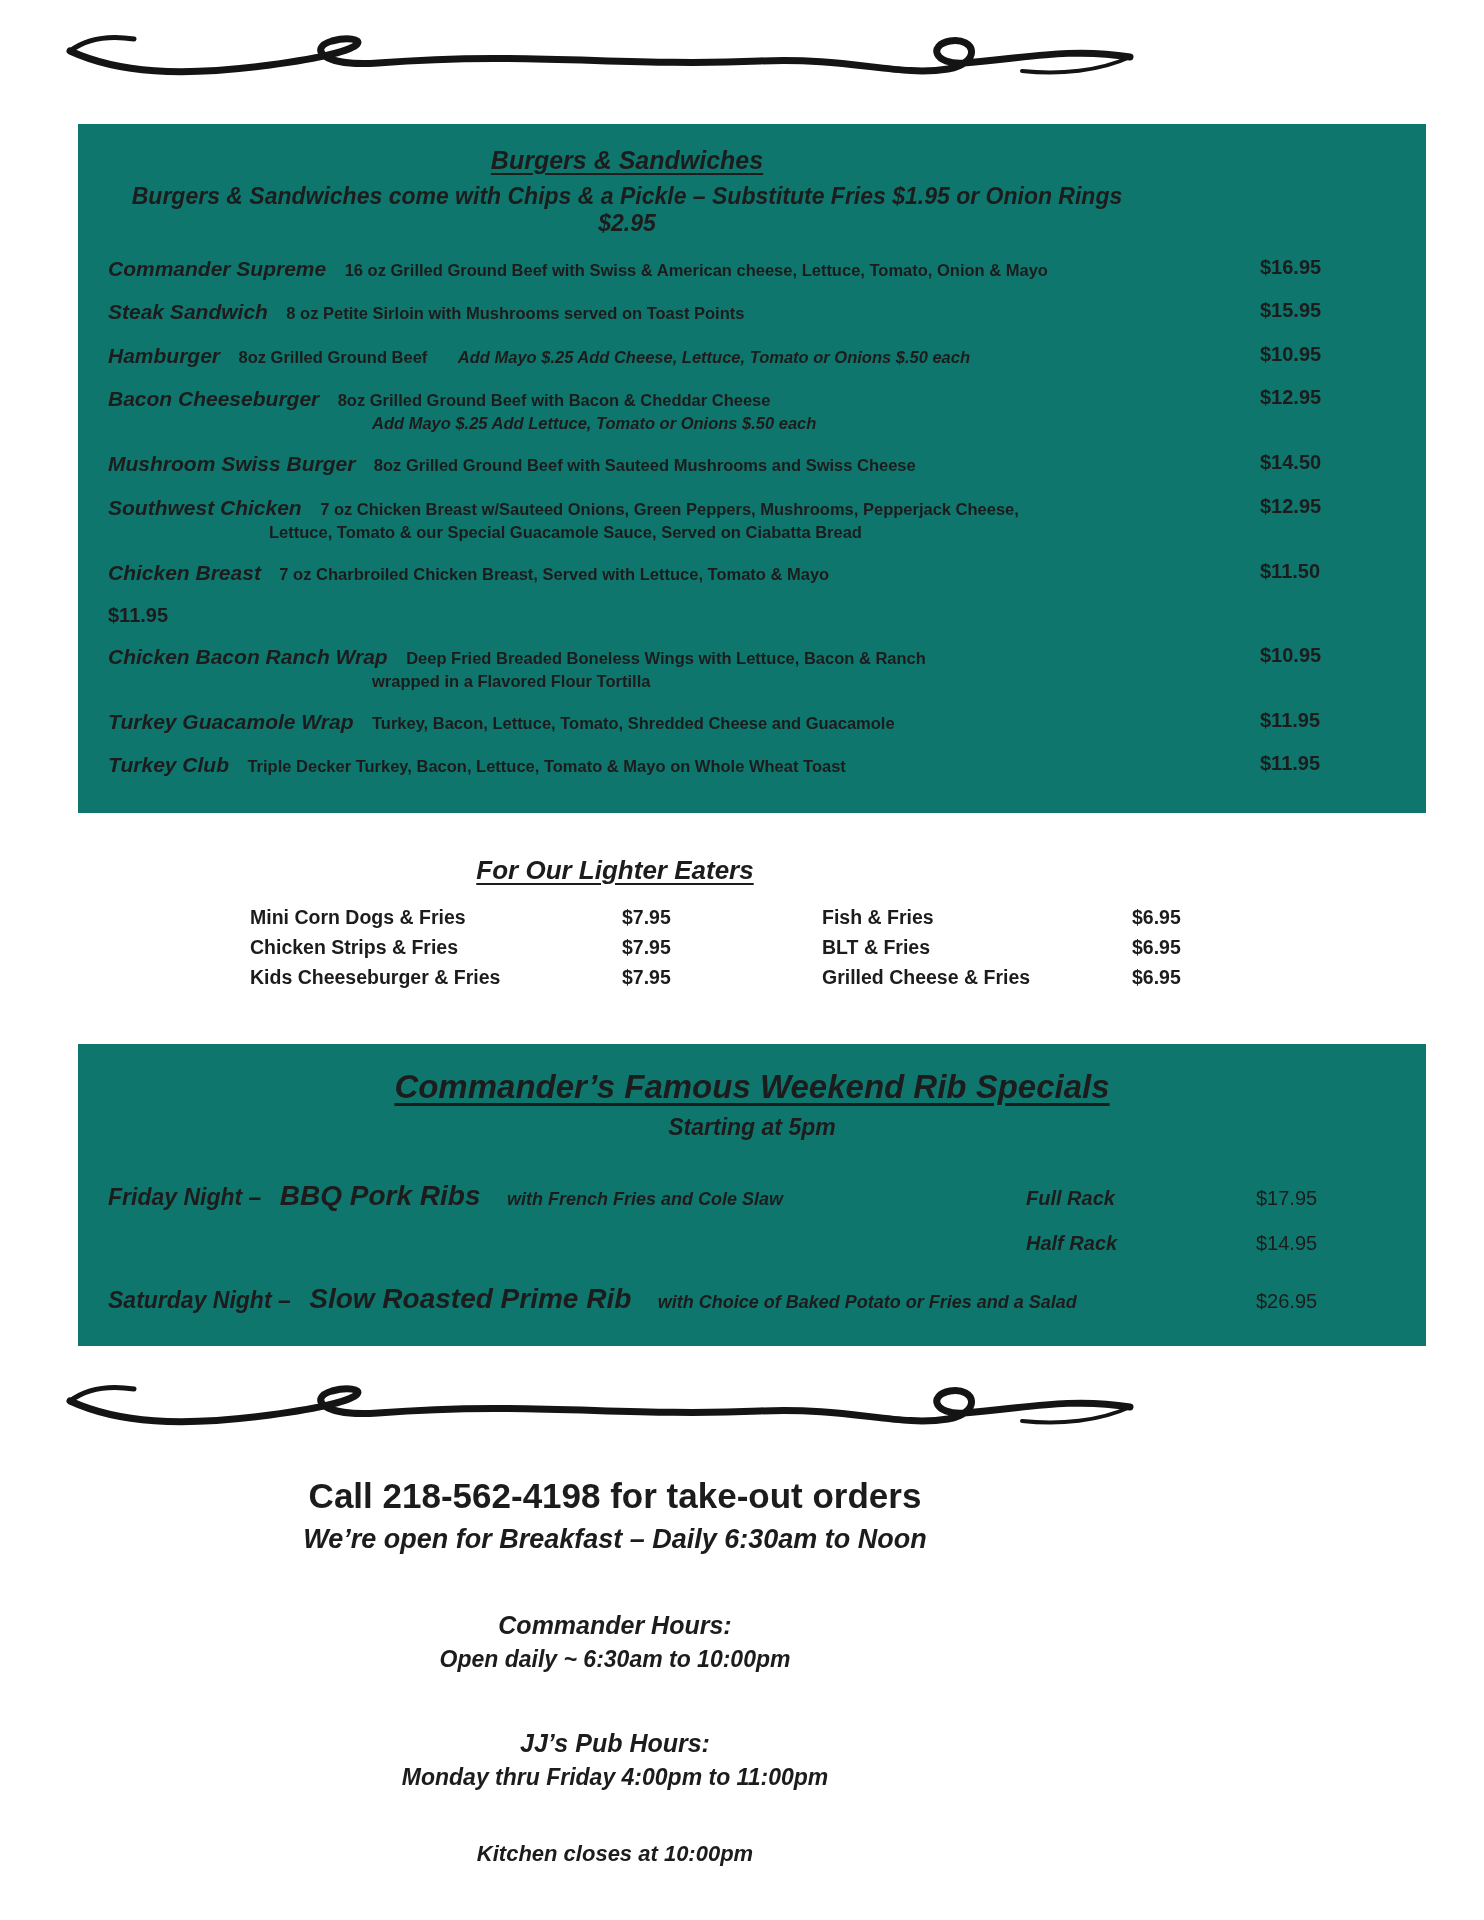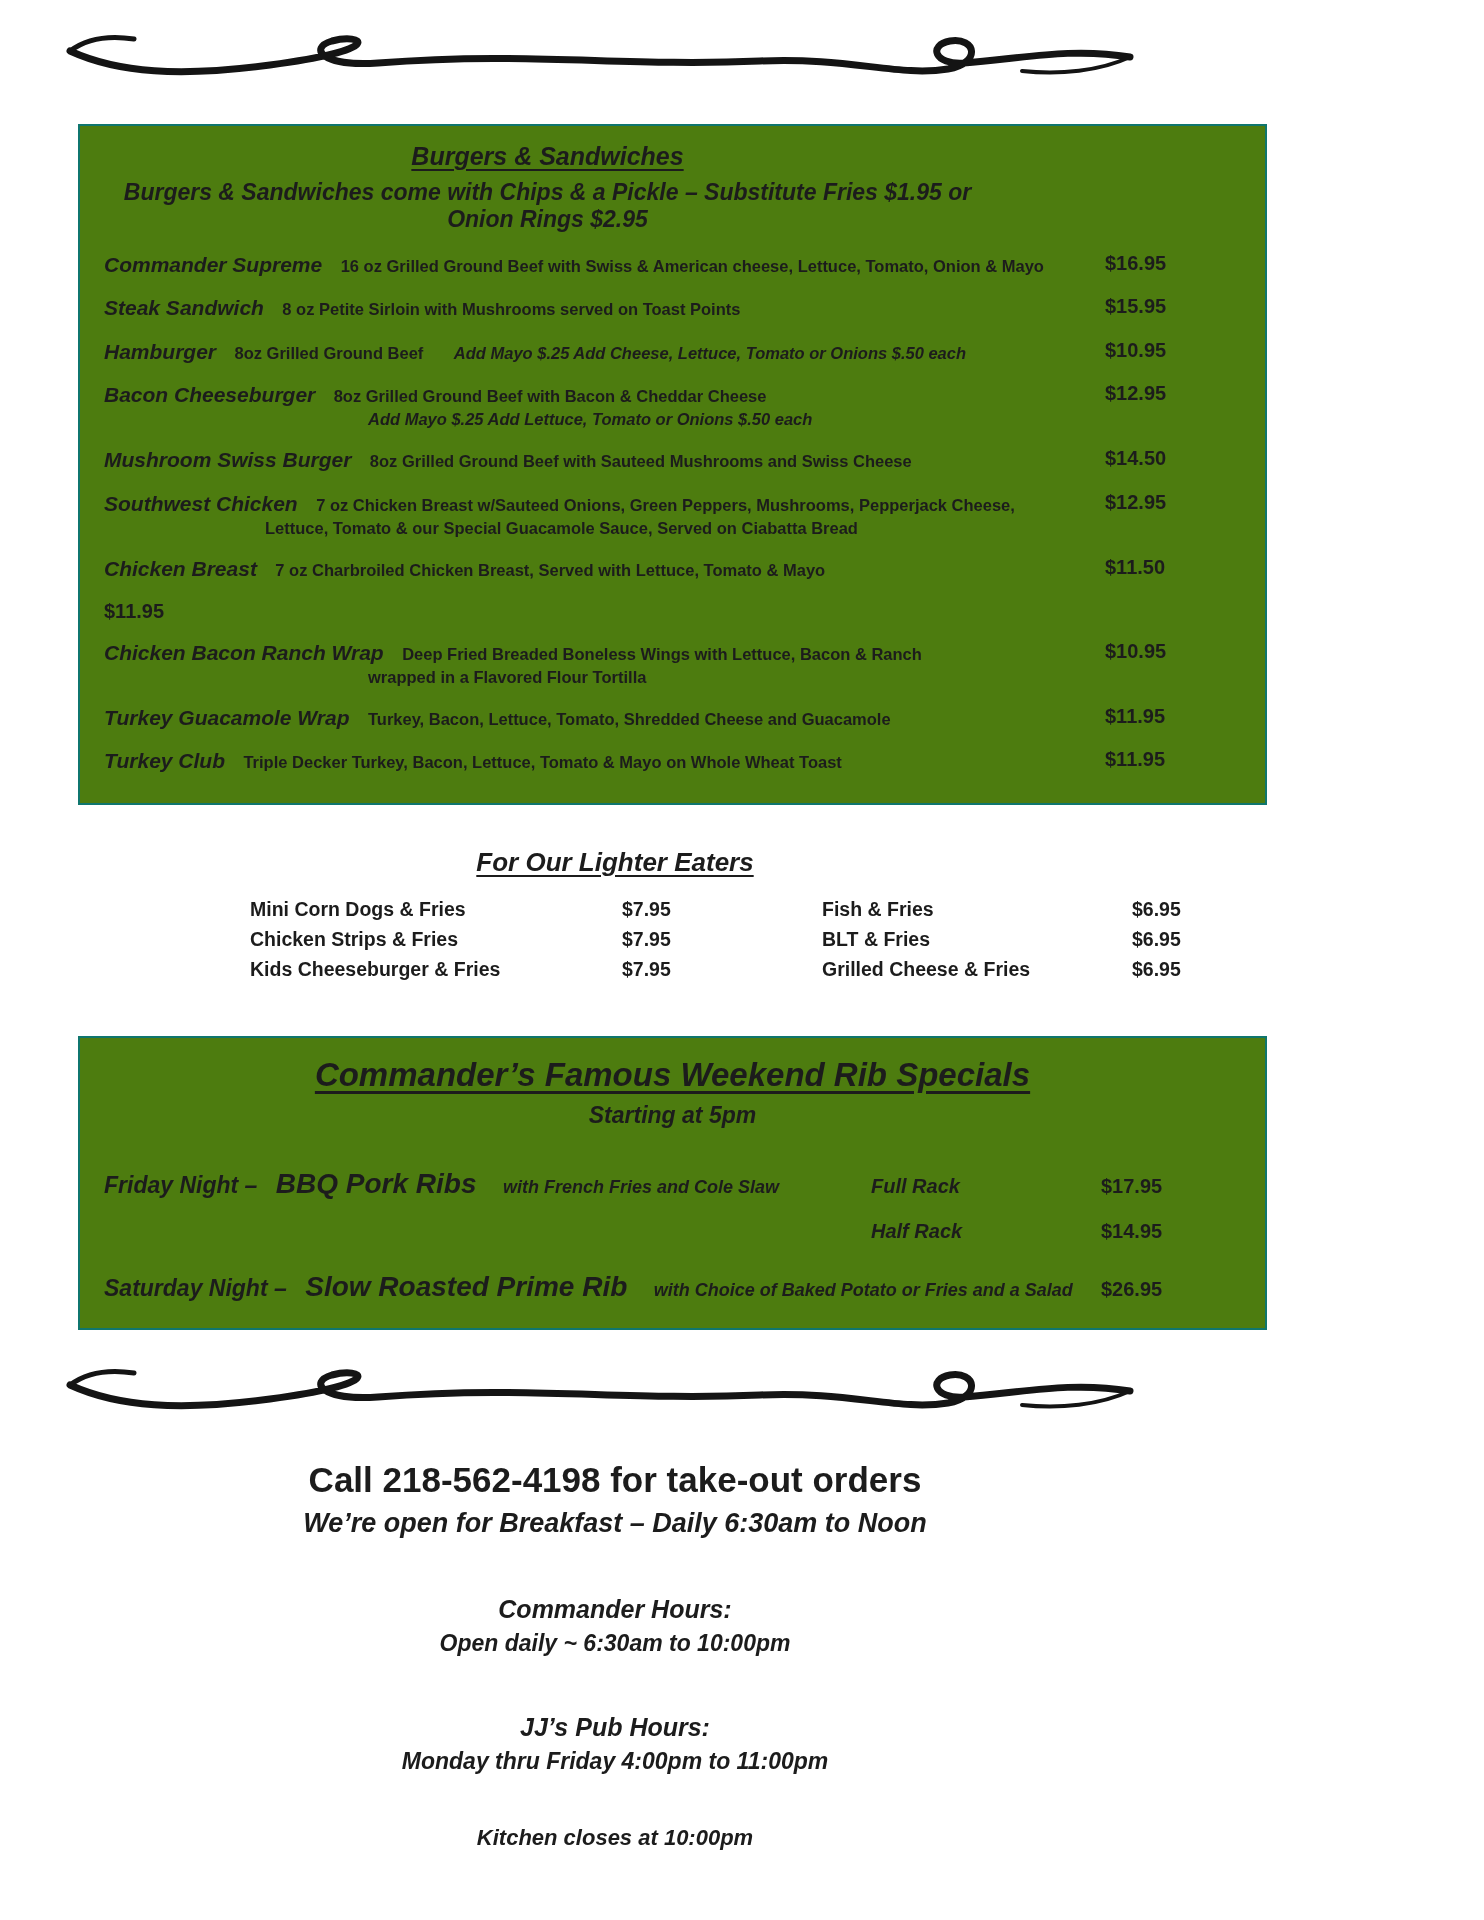--- a/index.html
+++ b/index.html
@@ -12,23 +12,23 @@
   }
   .page { width:1484px; height:1920px; padding-top:26px; position:relative; }
 
   
   .flourish { display:block; width:1080px; height:58px; margin-left:60px; }
   .flourish path { fill:none; stroke:#141414; stroke-linecap:round; }
   .flourish.mid { margin-top:30px; }
 
   
   .box {
-    width:1189px; margin-left:78px;
-    border:2px solid #0f766e;
-    background:#4d7c0f;
+    width:1348px; margin-left:78px;
+    border:6px solid #0f766e;
+    background:#0f766e;
   }
   .box-burgers { margin-top:40px; padding:16px 24px 12px 24px; }
 
   .box-head { width:calc(100% - 250px); text-align:center; }
   .sec-title {
     font-size:25px; font-weight:bold; font-style:italic;
     text-decoration:underline; text-underline-offset:4px;
   }
   .sec-sub {
     font-size:23px; font-weight:bold; font-style:italic;
@@ -72,21 +72,21 @@
   .rib-sub { text-align:center; font-size:23px; font-weight:bold; font-style:italic; margin-top:8px; }
   .rib-grid {
     display:grid; grid-template-columns:1fr 230px 140px;
     align-items:baseline; margin-top:28px; line-height:1.3;
   }
   .rib-grid.sat { margin-top:14px; }
   .rib-day { font-size:23px; font-weight:bold; font-style:italic; margin-right:14px; }
   .rib-dish { font-size:28px; font-weight:bold; font-style:italic; margin-right:22px; }
   .rib-note { font-size:18px; font-weight:bold; font-style:italic; }
   .rack-label { font-size:20px; font-weight:bold; font-style:italic; line-height:30px; }
-  .rack-price { font-size:20px; font-weight:bold; line-height:30px;margin-top:14px; }
+  .rack-price { font-size:20px; font-weight:normal; line-height:30px;margin-top:14px; }
   .span2 { grid-column:1 / 3; }
 
   
   .footer { width:1230px; text-align:center; margin-top:42px; }
   .call { font-size:35px; font-weight:bold; }
   .breakfast { font-size:27px; font-weight:bold; font-style:italic; margin-top:8px; }
   .hours-title { font-size:25px; font-weight:bold; font-style:italic; margin-top:56px; }
   .hours-line { font-size:23px; font-weight:bold; font-style:italic; margin-top:6px; }
   .sun { margin-left:56px; }
   .kitchen { font-size:22px; font-weight:bold; font-style:italic; margin-top:50px; }

